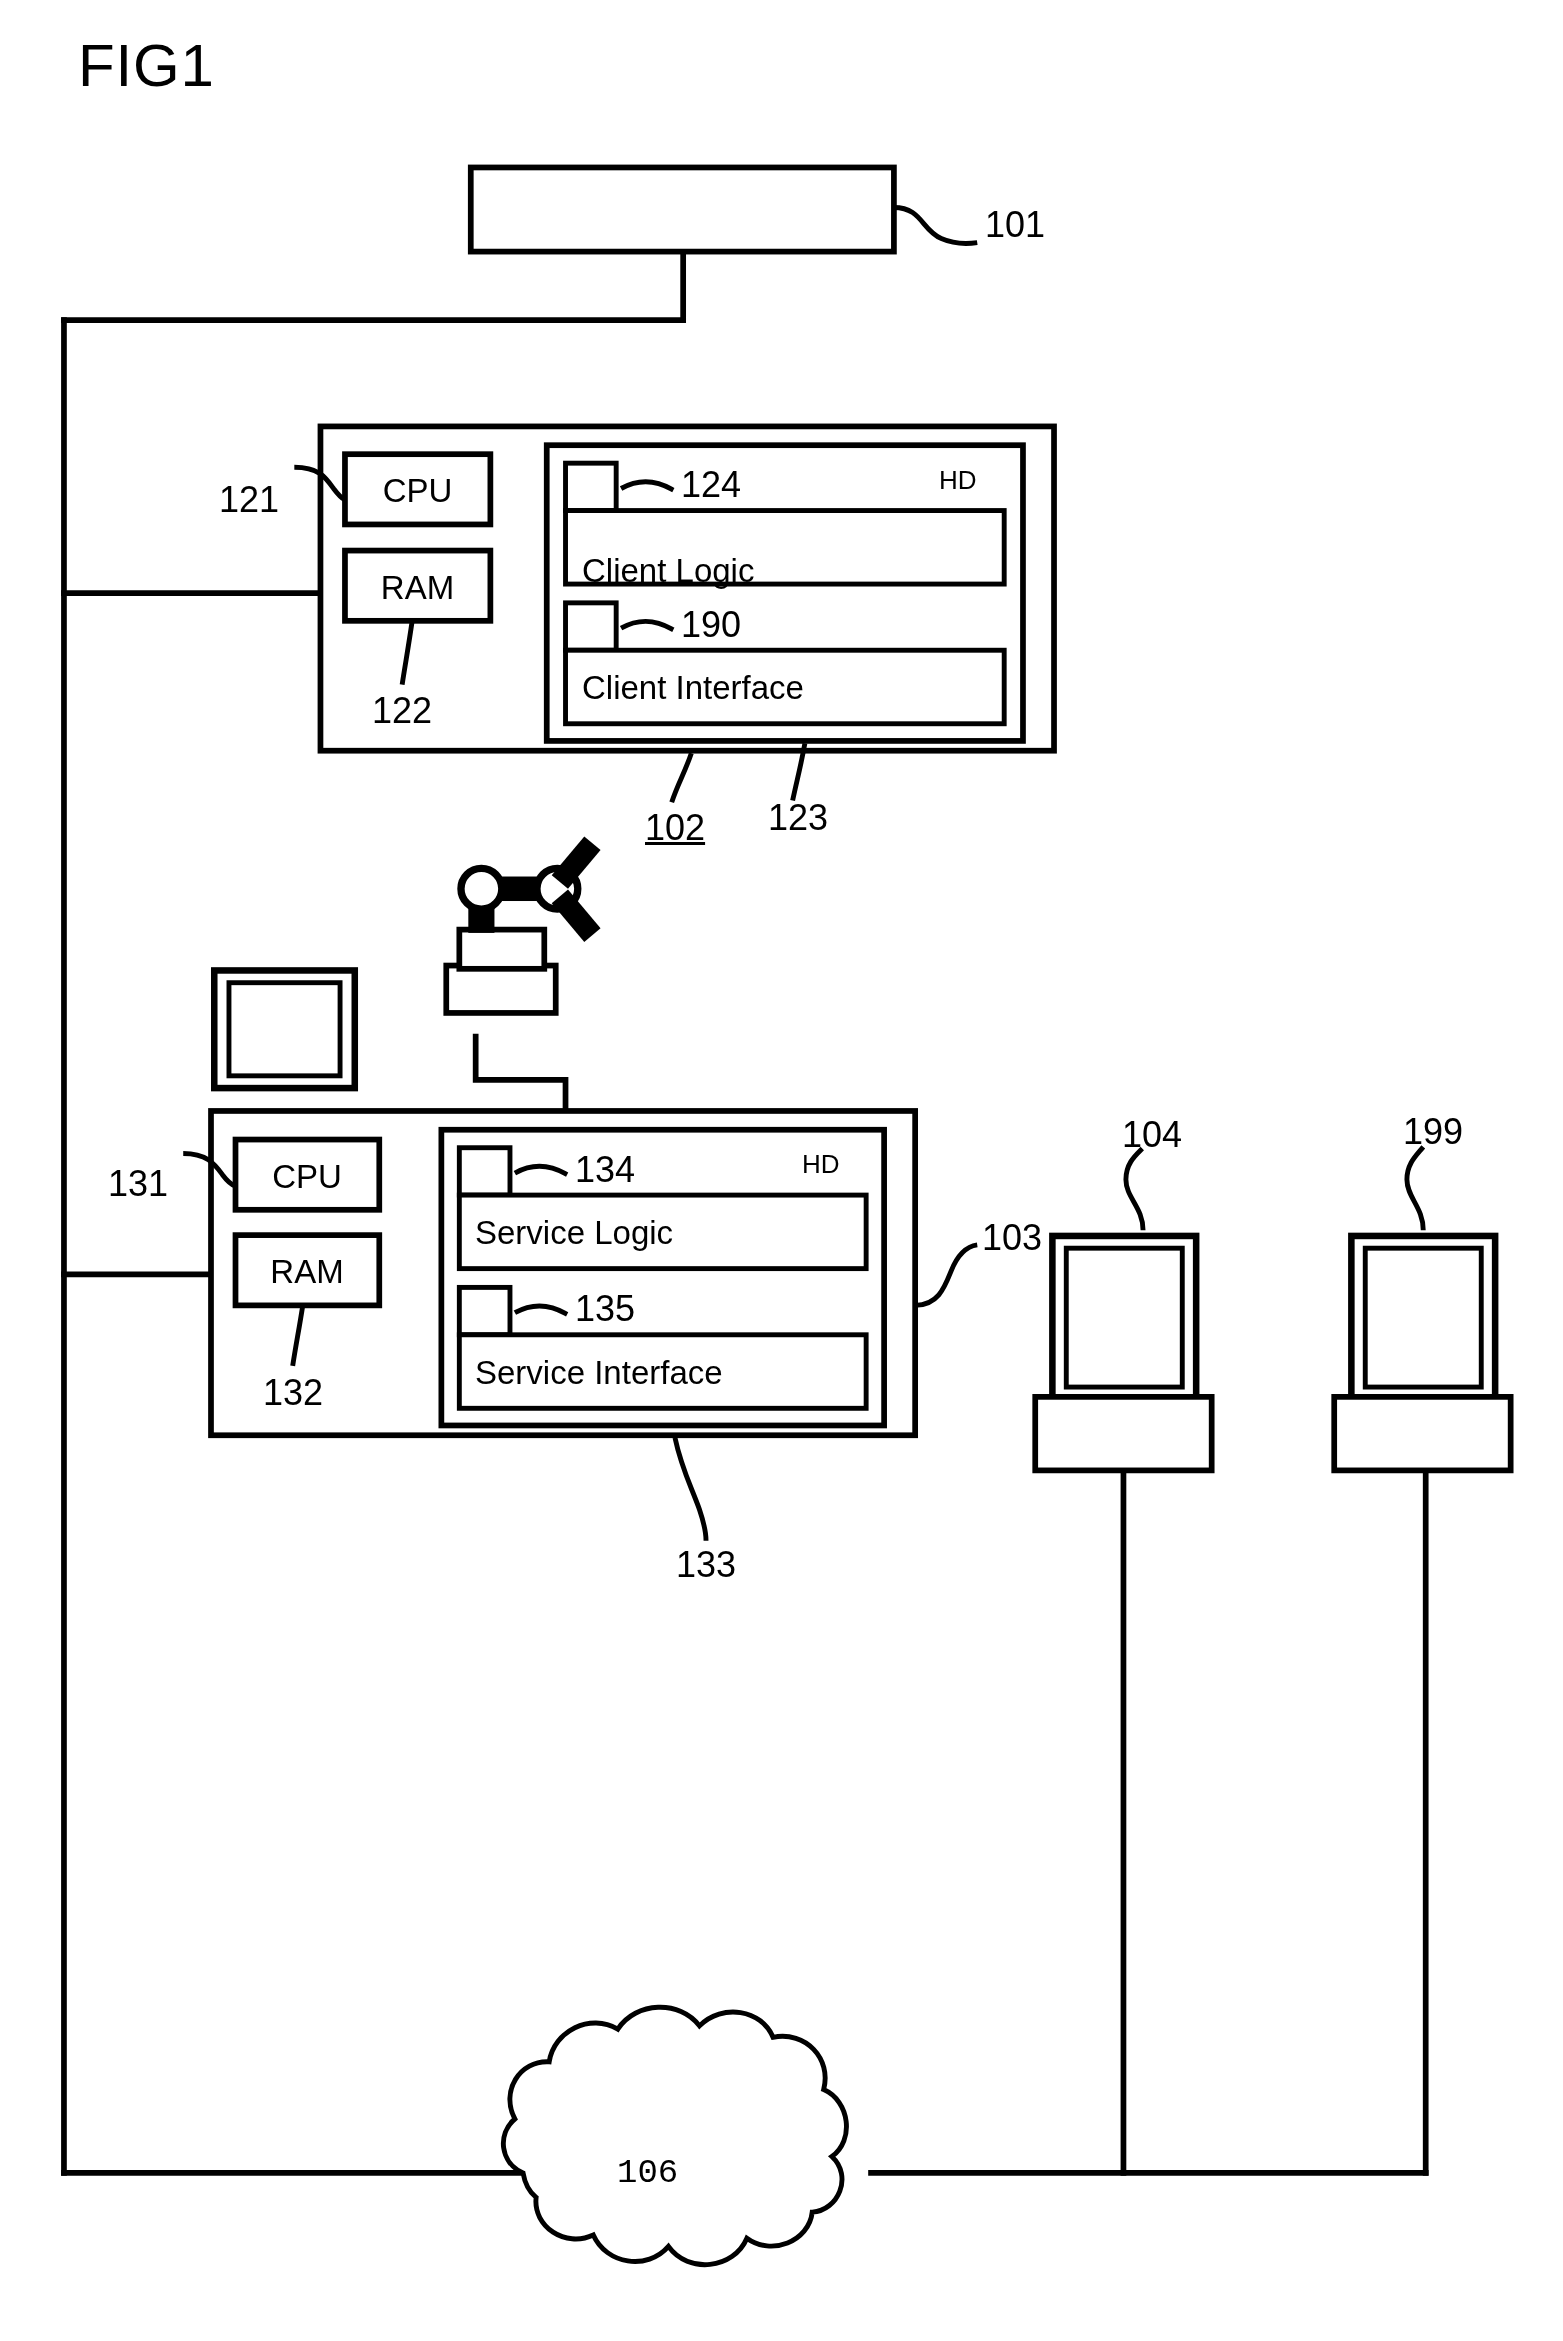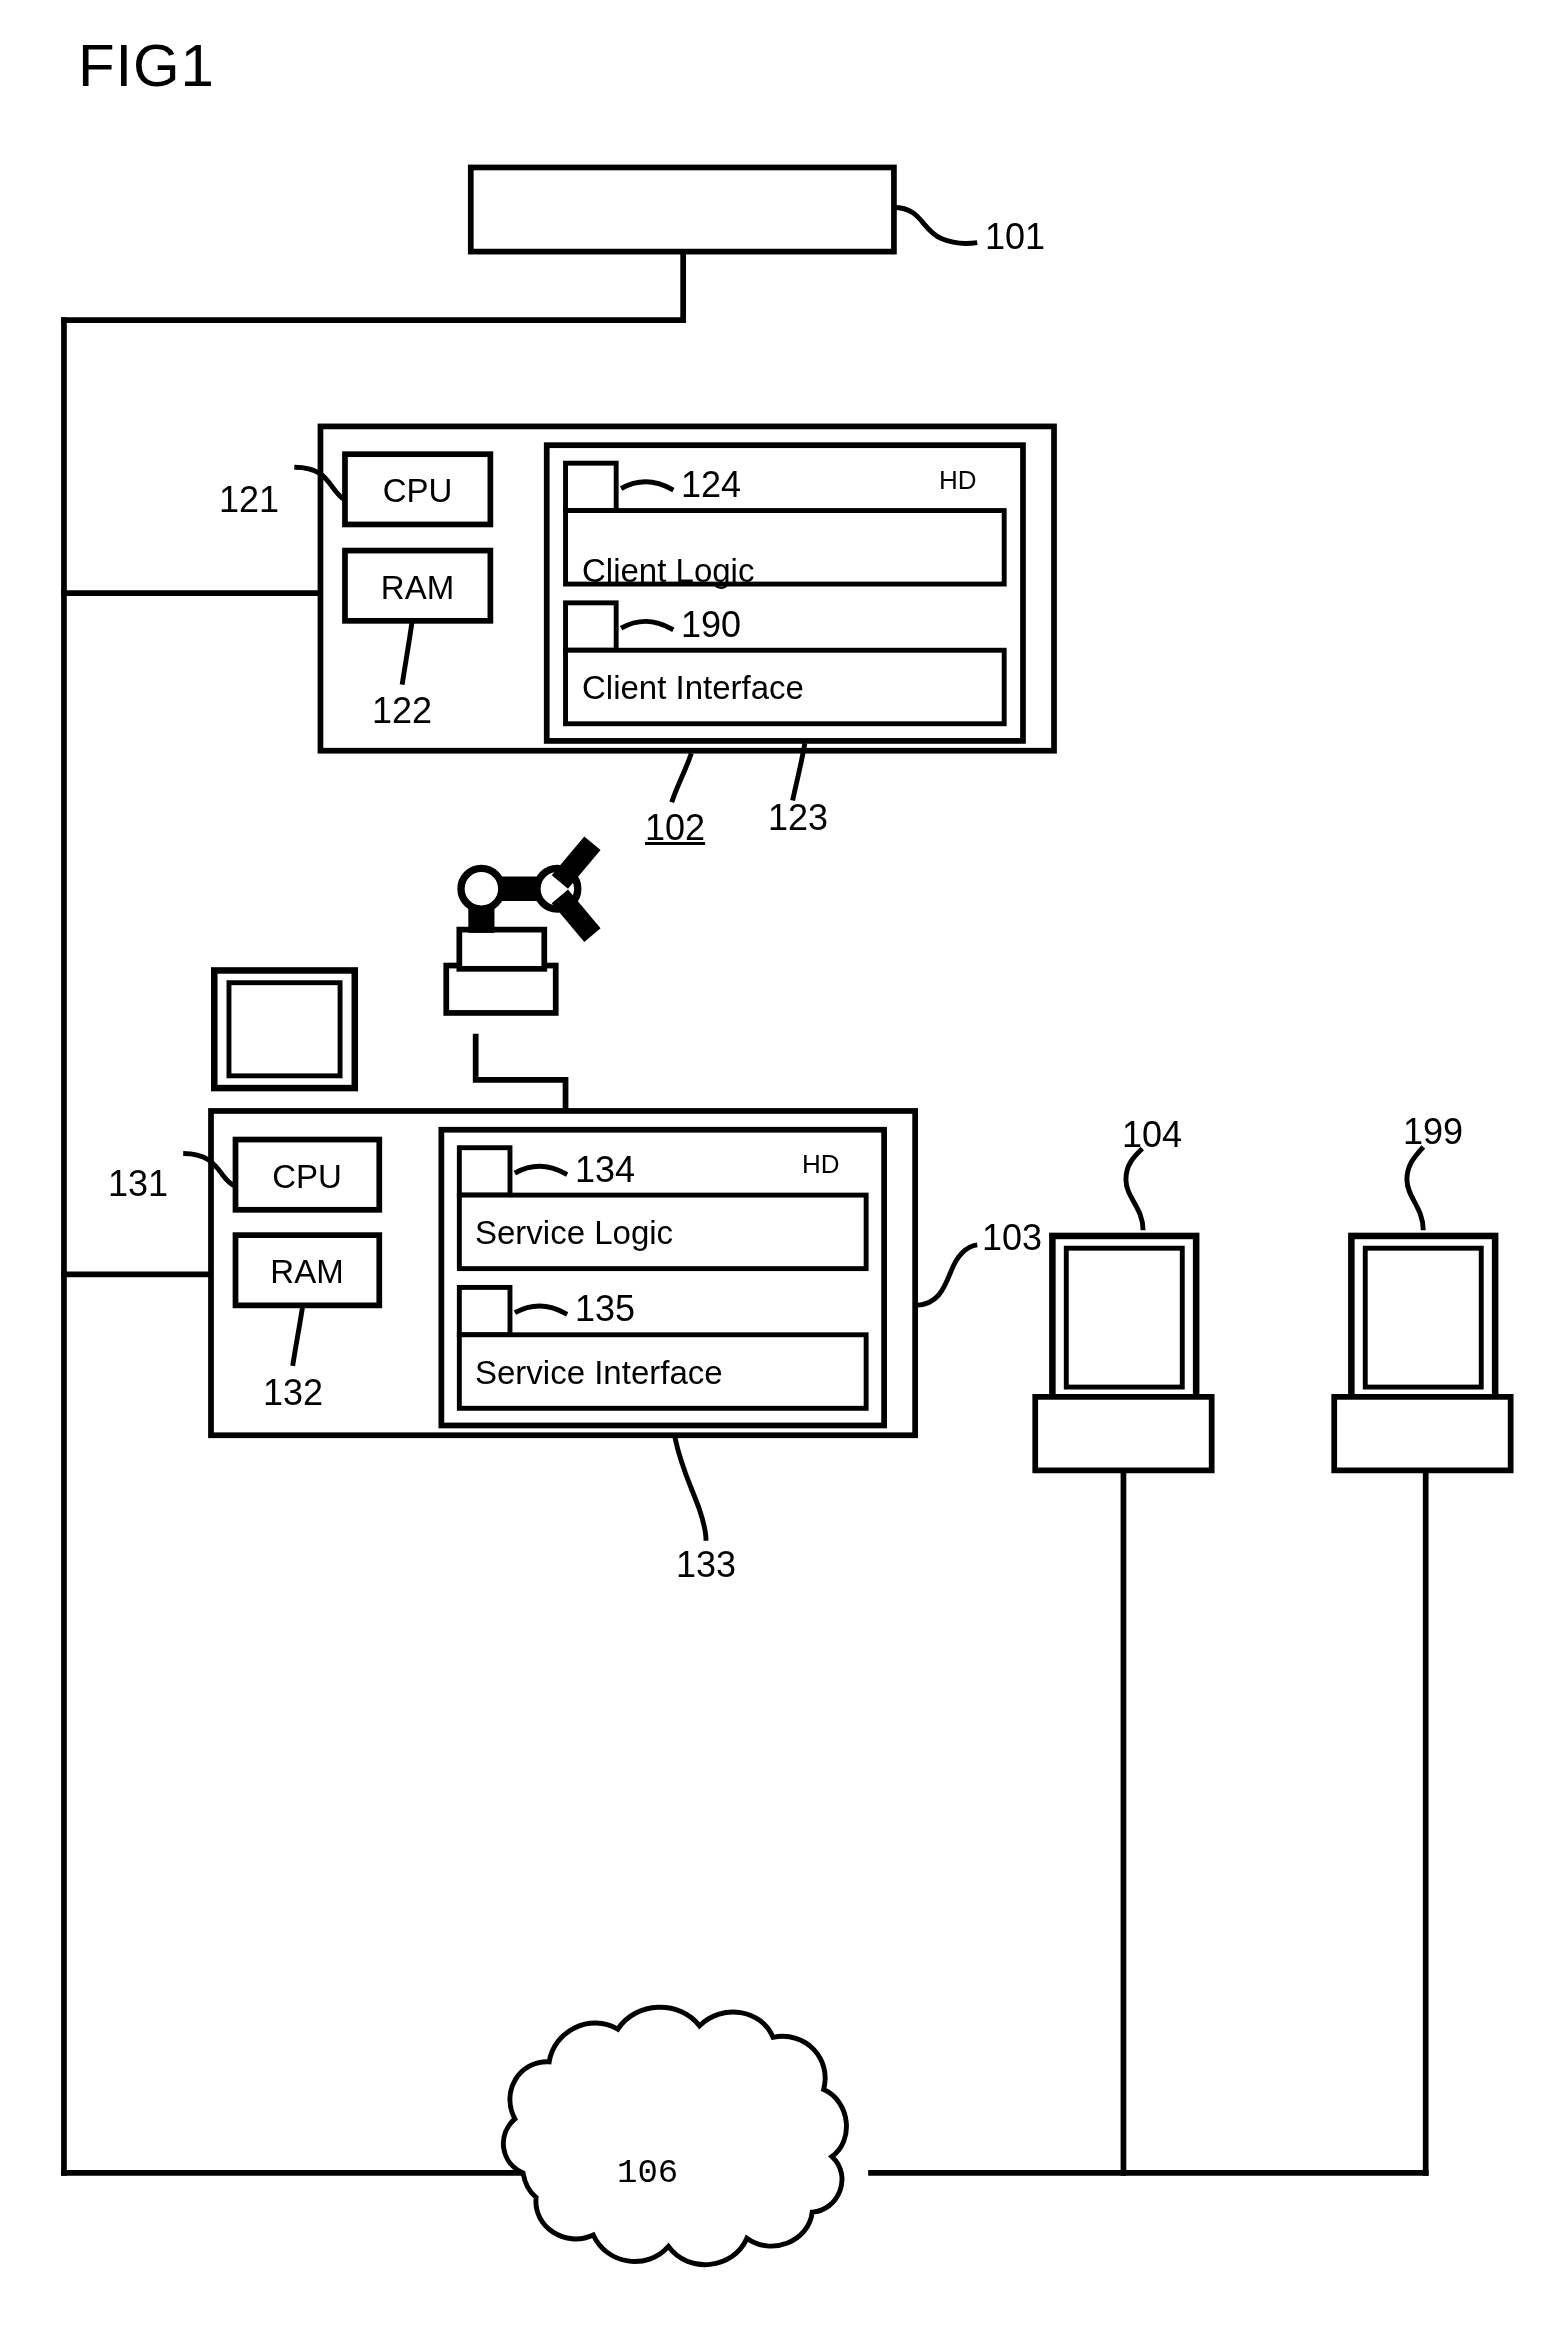--- a/index.html
+++ b/index.html
@@ -191,21 +191,21 @@
           C 990 2744 944 2762 914 2740
           C 898 2778 842 2784 818 2750
           C 792 2780 742 2772 726 2736
           C 692 2752 652 2726 656 2690
           C 646 2682 642 2672 640 2660
           Z" fill="#ffffff" stroke="#000000" stroke-width="6"></path>
     </g>
 
   </svg>
 
-  <div class="ref-num" style="left:985px; top:216px;">101</div>
+  <div class="ref-num" style="left:985px; top:204px;">101</div>
 
   <div class="box-label" style="left:345px; top:472px; width:145px;">CPU</div>
   <div class="ref-num" style="left:219px; top:479px;">121</div>
 
   <div class="box-label" style="left:345px; top:569px; width:145px;">RAM</div>
   <div class="ref-num" style="left:372px; top:690px;">122</div>
 
   <div class="hd-tag" style="left:939px; top:465px;">HD</div>
 
   <div class="ref-num" style="left:681px; top:464px;">124</div>

